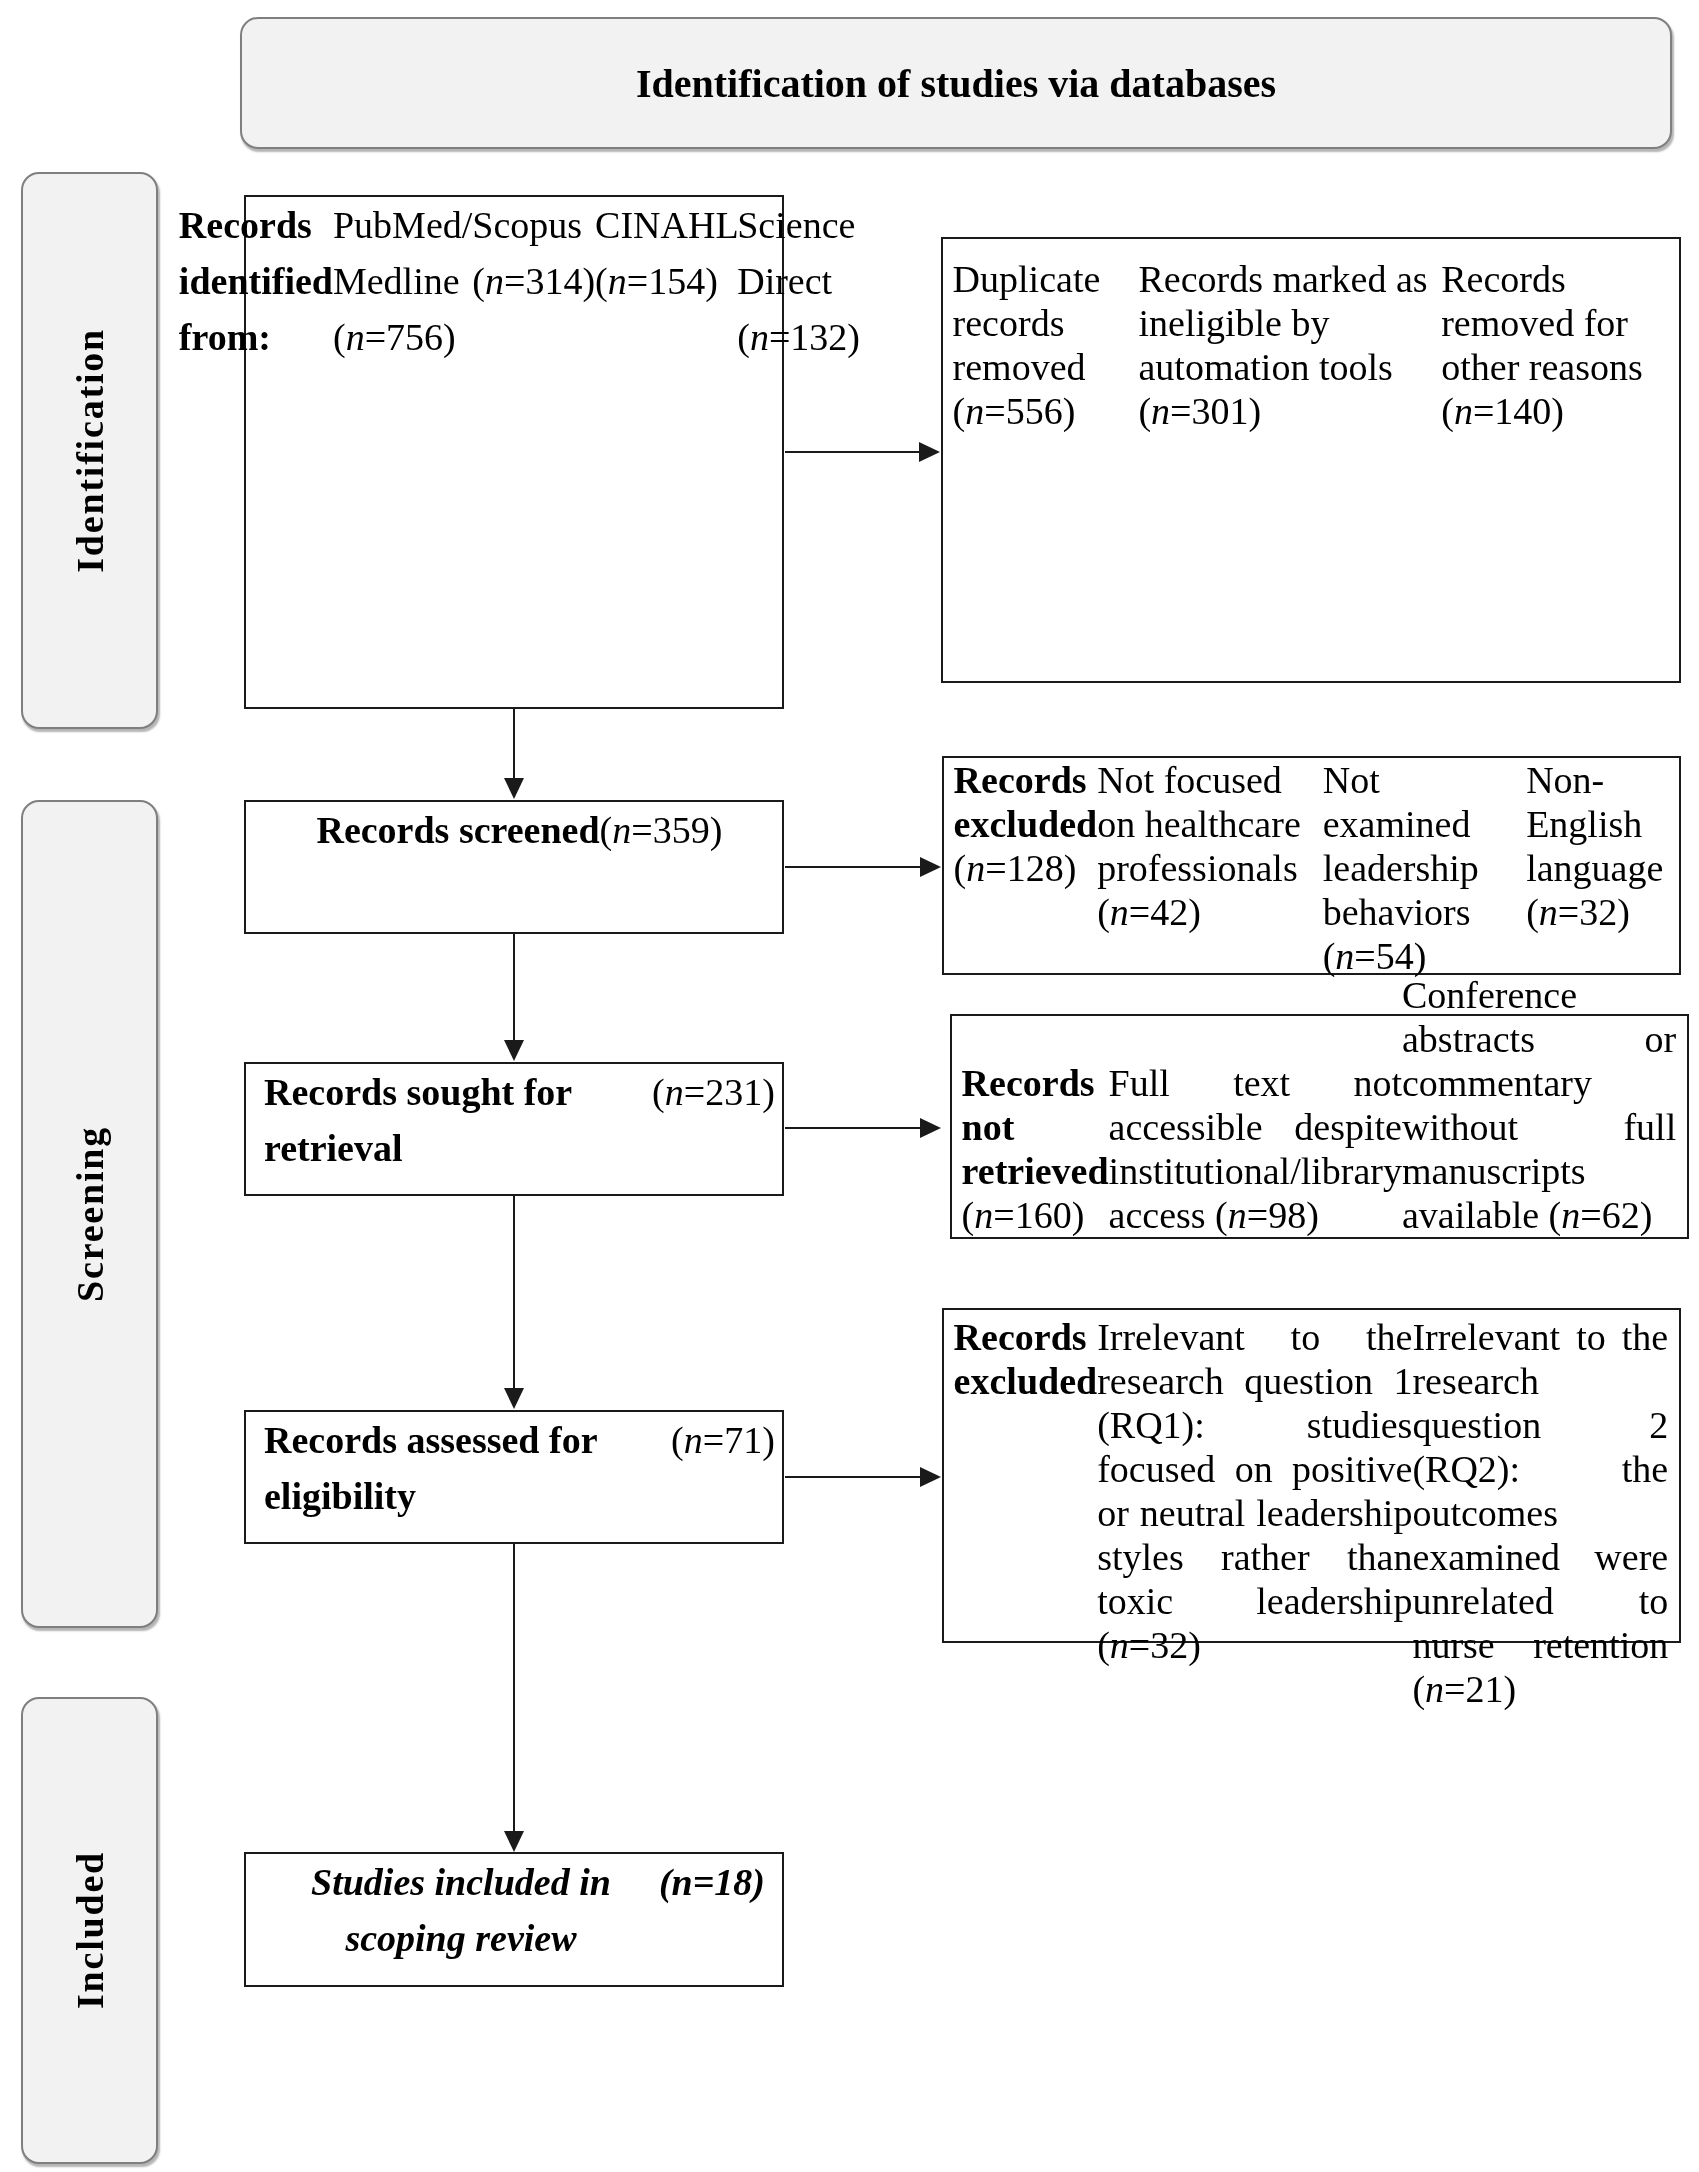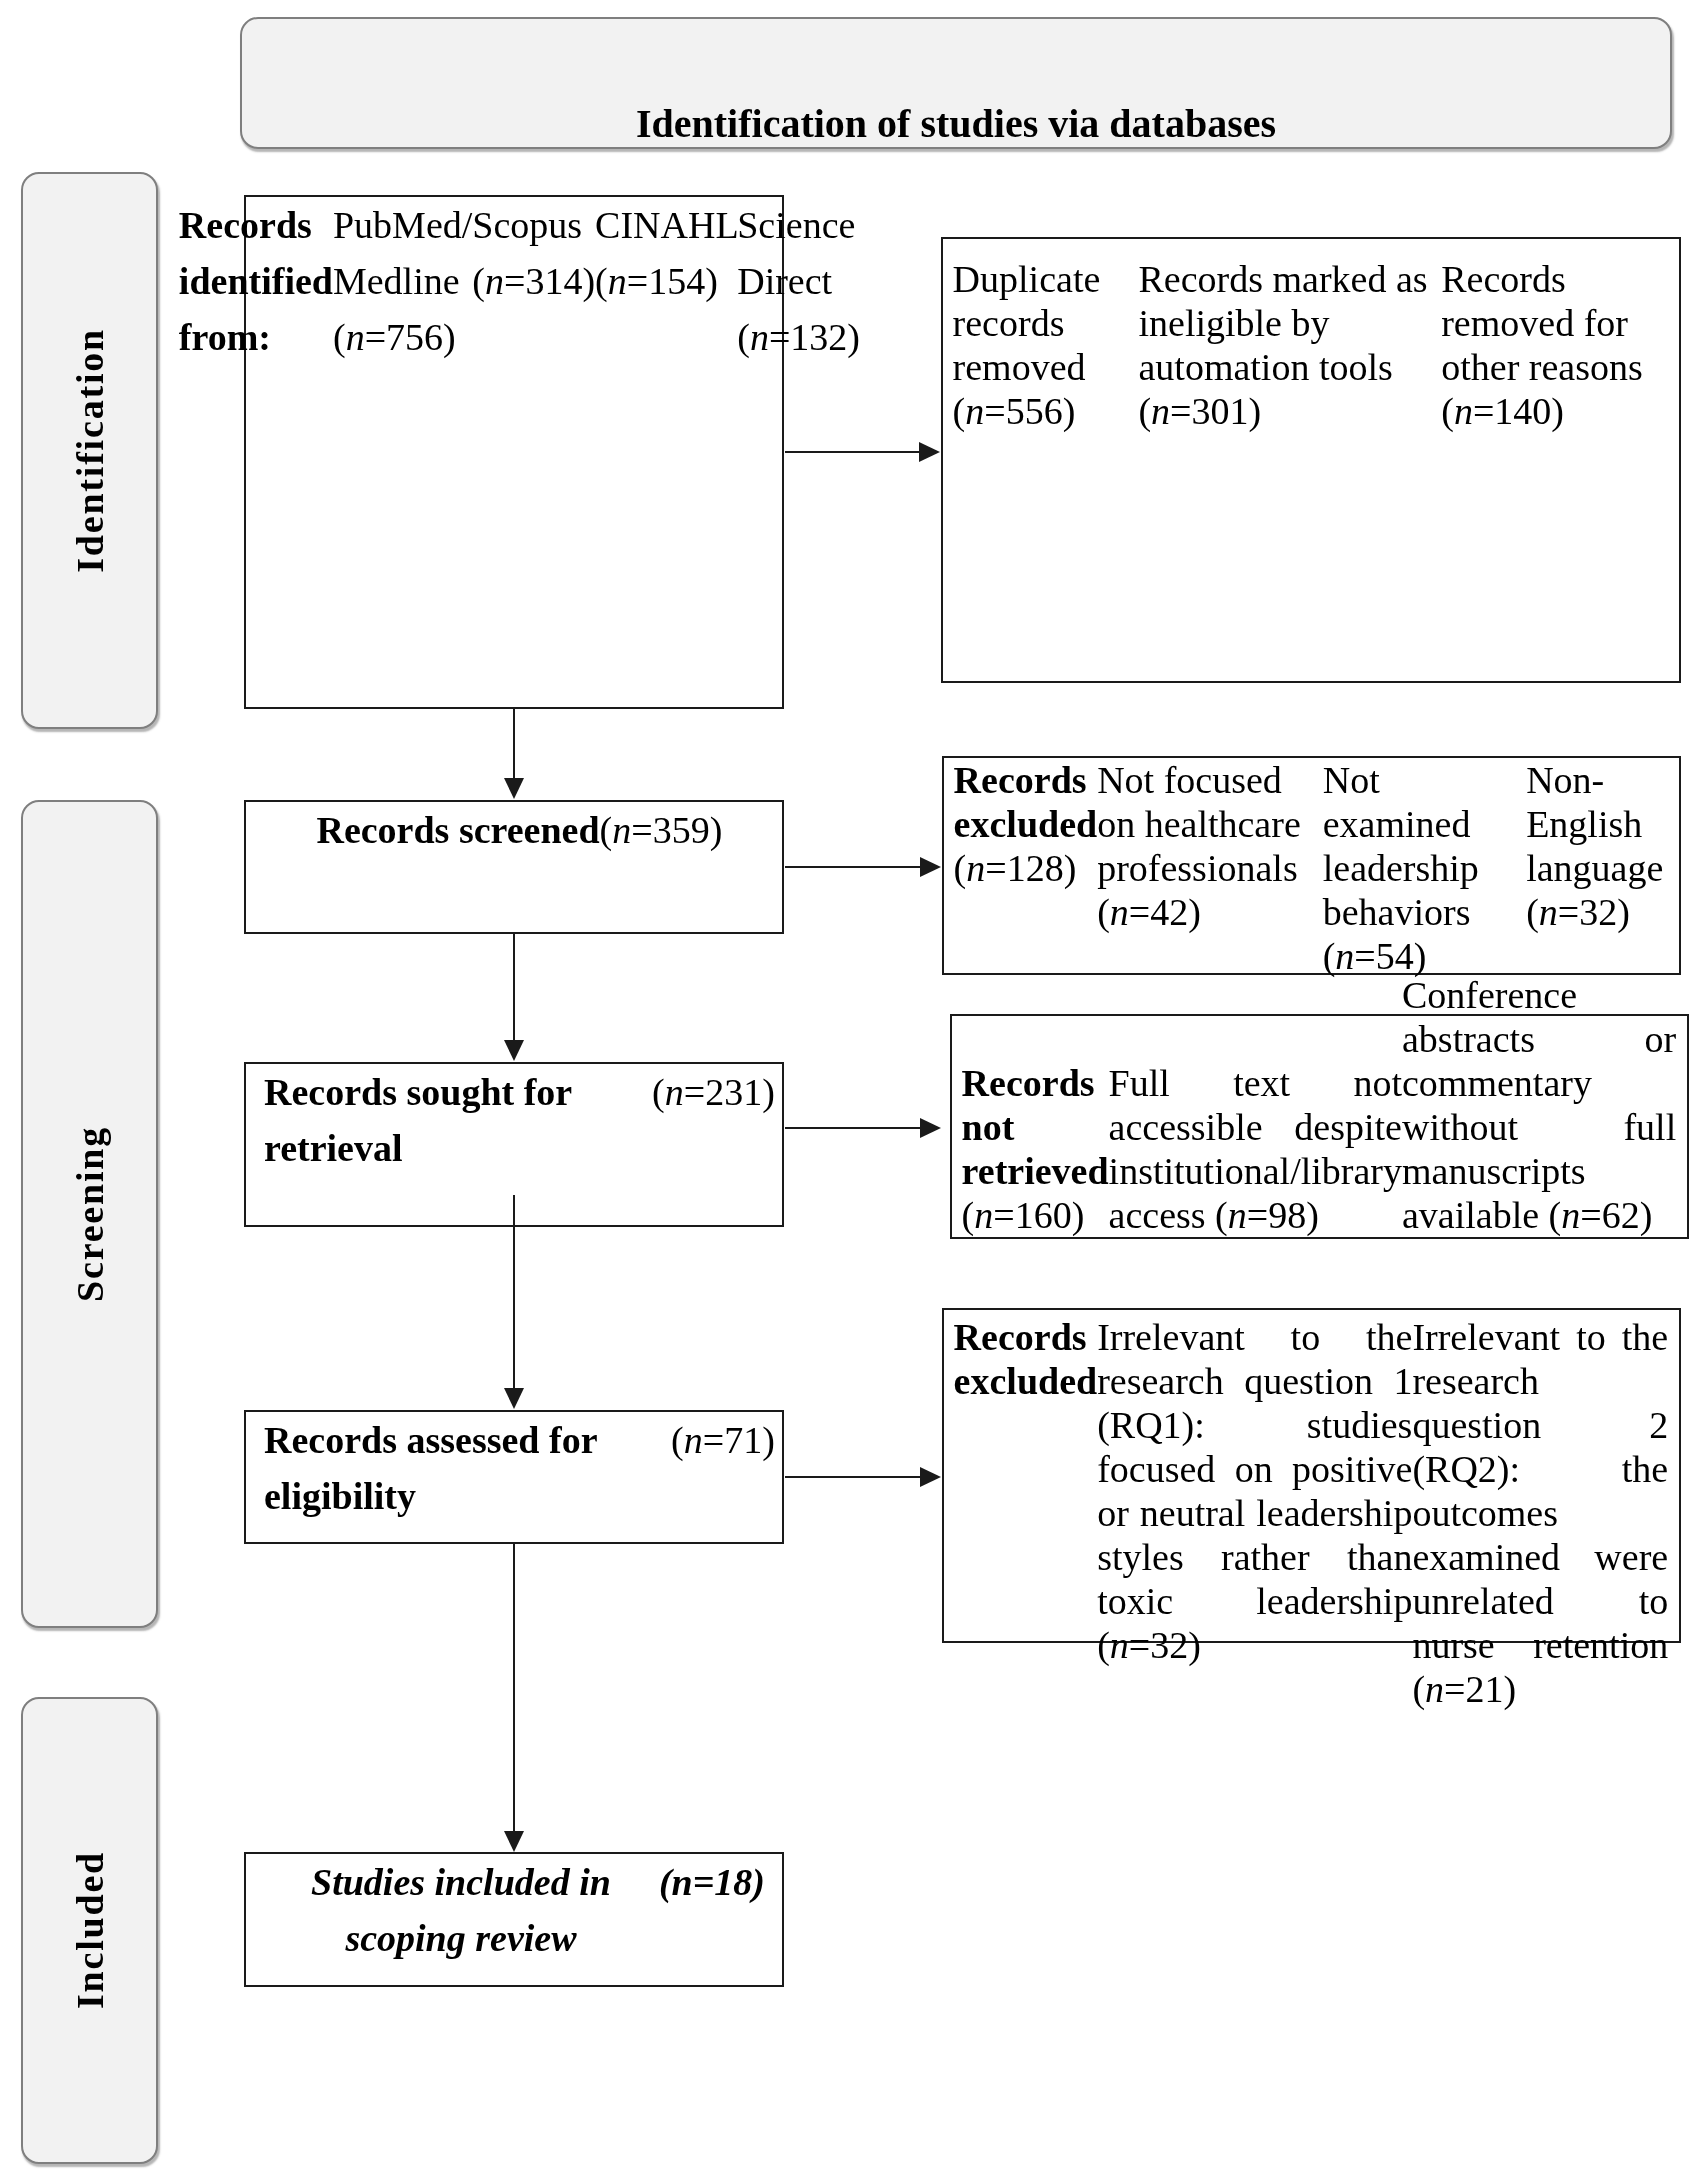--- a/index.html
+++ b/index.html
@@ -15,42 +15,42 @@
     font-family:"Liberation Serif","DejaVu Serif",serif;color:#000;
   }
   
   .panel{
     position:absolute;background:var(--panel-fill);
     border:2.4px solid var(--panel-border);border-radius:18px;
     box-shadow:1.8px 3px 1.8px rgba(90,90,90,0.45);
   }
   .title-panel{
     left:240px;top:17px;width:1432px;height:132px;
-    display:flex;align-items:flex-end;justify-content:center;
+    display:flex;align-items:center;justify-content:center;
     font-weight:700;font-size:40px;
   }
   .side-panel{display:flex;align-items:center;justify-content:center;width:137px;left:21px;}
   .side-id{top:172px;height:557px;}
   .side-scr{top:800px;height:828px;}
   .side-inc{top:1697px;height:467px;}
   .vtext{
     writing-mode:vertical-rl;transform:rotate(180deg);
     font-weight:700;font-size:38px;letter-spacing:1.8px;white-space:nowrap;
   }
   
   .fbox{
     position:absolute;background:#fff;border:2.4px solid var(--ink);
     font-size:38px;display:flex;flex-direction:row;justify-content:center;
   }
   .fbox .line{min-height:1em;}
   .lbox{line-height:56px;padding-left:18px;padding-right:7.2px;}
   .rbox{line-height:44px;padding-left:9.6px;padding-right:10.8px;}
   .b1{left:244px;top:195px;width:540px;height:514px;padding-bottom:114px;}
   .b2{left:244px;top:800px;width:540px;height:134px;}
-  .b3{left:244px;top:1062px;width:540px;height:165px;}
+  .b3{left:244px;top:1062px;width:540px;height:134px;}
   .b4{left:244px;top:1410px;width:540px;height:134px;}
   .b5{left:244px;top:1852px;width:540px;height:135px;
       text-align:center;font-weight:700;font-style:italic;line-height:56px;padding:0 17px;}
   .r1{left:941px;top:237px;width:740px;height:446px;padding-top:18px;}
   .r2{left:942px;top:756px;width:739px;height:219px;}
   .r3{left:950px;top:1014px;width:739px;height:225px;align-items:flex-end;}
   .r4{left:942px;top:1308px;width:739px;height:335px;justify-content:flex-start;padding-top:4.8px;}
   .justify .line{text-align:justify;}
   .line .b{font-weight:700;}
   .line .i{font-style:italic;}

